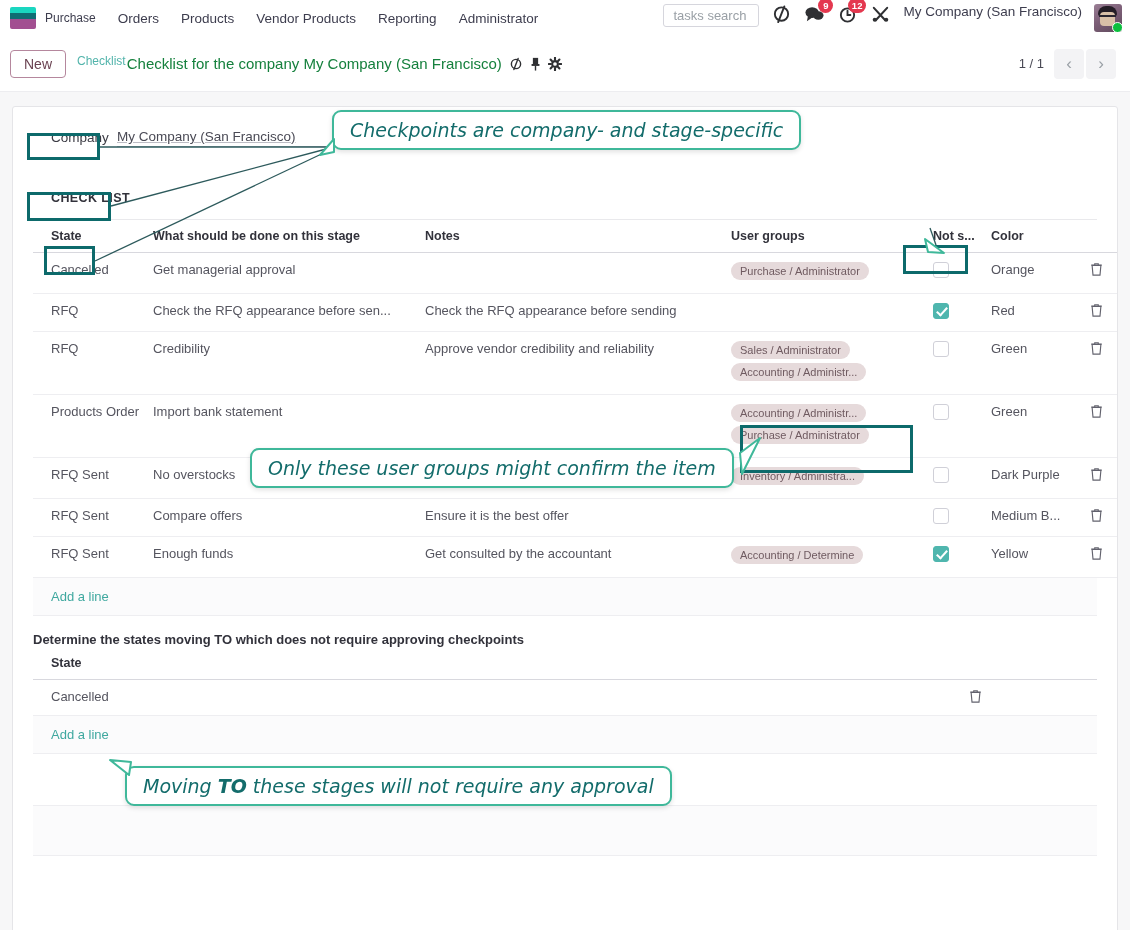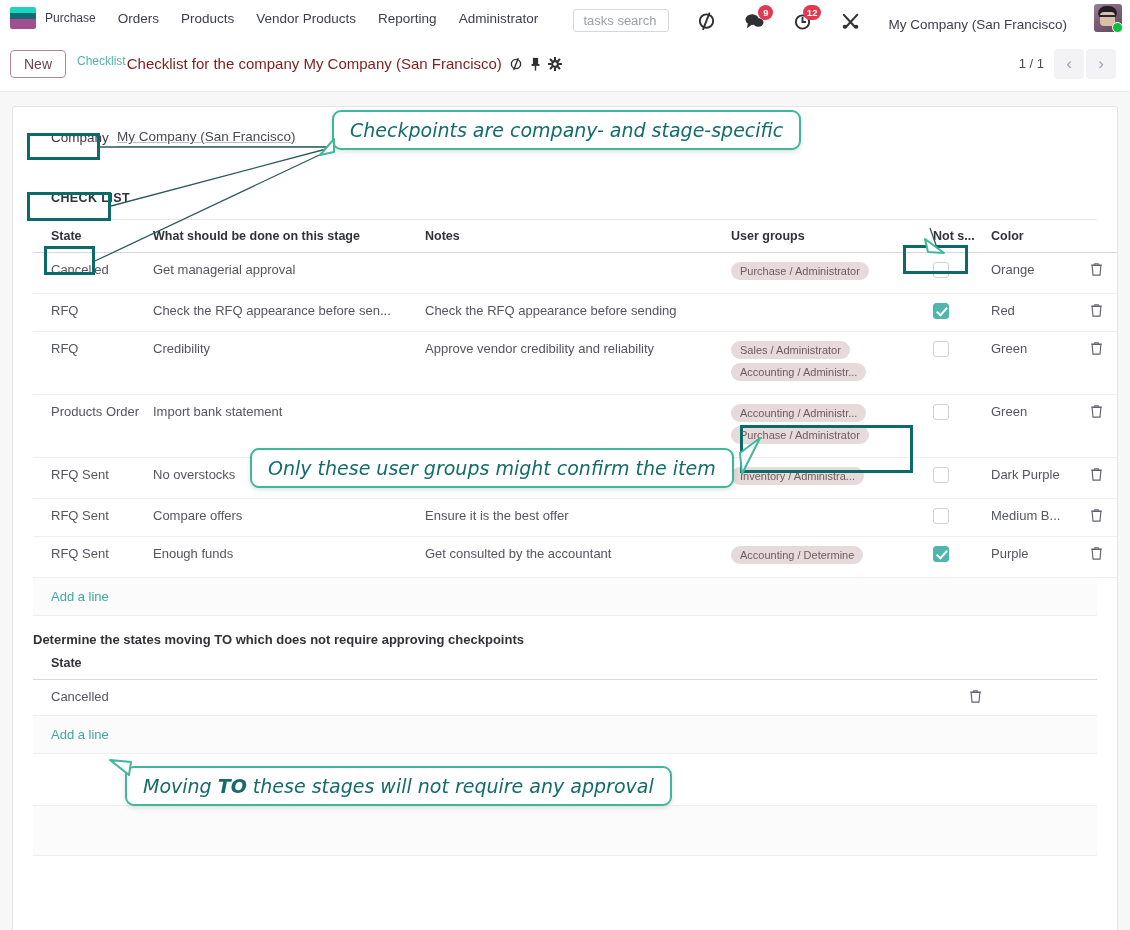--- a/index.html
+++ b/index.html
@@ -28,21 +28,21 @@
   .brand-logo i{display:block;width:100%;}
   .bl1{height:26%;background:#1ad6c0;}
   .bl2{height:30%;background:#0f6d73;}
   .bl3{height:44%;background:#a24f91;}
   .brand-name{
     font-size:12px;color:#3d3d4e;margin-right:22px;white-space:nowrap;
   }
   .nav-item{
     font-size:13.5px;color:#3d3d4e;margin-right:22px;white-space:nowrap;cursor:pointer;
   }
-  .nav-right{margin-left:auto;display:flex;align-items:flex-end;gap:27px;padding-right:2px;}
+  .nav-right{margin-left:auto;display:flex;align-items:flex-start;gap:12px;padding-right:2px;}
   .search-box{
     border:1px solid #d6d6dd;border-radius:3px;
     padding:3px 9px;color:#9aa0a6;font-size:13px;background:#fff;
     min-width:96px;
   }
   .ico{position:relative;width:21px;height:21px;display:flex;align-items:center;justify-content:center;cursor:pointer;}
   .ico svg{display:block;}
   .badge{
     position:absolute;top:-6px;right:-8px;
     background:#e4384f;color:#fff;border-radius:9px;
@@ -68,21 +68,21 @@
     background:#fff;height:56px;display:flex;align-items:center;
     padding:0 14px 0 10px;border-bottom:1px solid #ededf0;position:relative;z-index:4;
   }
   .btn-new{
     border:1px solid #b5879d;border-radius:4px;background:#fff;
     color:#6b4352;font-size:14px;padding:5px 13px;margin-right:11px;cursor:pointer;
   }
   .bc-wrap{display:flex;flex-direction:row;justify-content:center;gap:1px;}
   .bc-parent{color:#52b4ab;font-size:12px;line-height:1.1;cursor:pointer;}
   .bc-title-row{display:flex;align-items:center;gap:7px;}
-  .bc-title{font-size:15px;color:#7f1d1d;line-height:1.15;}
+  .bc-title{font-size:15px;color:#15803d;line-height:1.15;}
   .bc-ico{color:#2f3033;display:flex;align-items:center;cursor:pointer;}
   .pager{margin-left:auto;display:flex;align-items:center;gap:2px;}
   .pager-count{font-size:13px;color:#4a4a55;margin-right:8px;}
   .pager-btn{
     width:30px;height:30px;border-radius:4px;background:#f3f3f5;
     display:flex;align-items:center;justify-content:center;color:#9aa0a6;font-size:17px;cursor:pointer;
   }
 
   
   .sheet-area{padding:14px 12px 0 12px;}
@@ -395,21 +395,21 @@
           </tr>
           <tr>
             <td class="c-state">RFQ Sent</td>
             <td class="c-what">
               <span class="ellip">Enough funds</span>
             </td>
             <td class="c-notes">Get consulted by the accountant</td>
             <td class="c-groups"><span class="tag">Accounting / Determine</span><br></td>
             <td class="c-chk"><span class="cbx on"></span></td>
             <td class="c-color">
-              <span class="ellip">Purple</span>
+              <span class="ellip">Yellow</span>
             </td>
             <td class="c-del"><span class="trash"><svg width="13" height="14" viewBox="0 0 14 16">
                   <path d="M2 4h10l-1 11H3L2 4z" fill="none" stroke="#63636e" stroke-width="1.3"></path>
                   <path d="M1 3.5h12" stroke="#63636e" stroke-width="1.4"></path>
                   <path d="M5 3.5V2h4v1.5" fill="none" stroke="#63636e" stroke-width="1.3"></path>
                 </svg></span></td>
           </tr>
         </tbody>
     </table>
     <div class="addline">Add a line</div>

